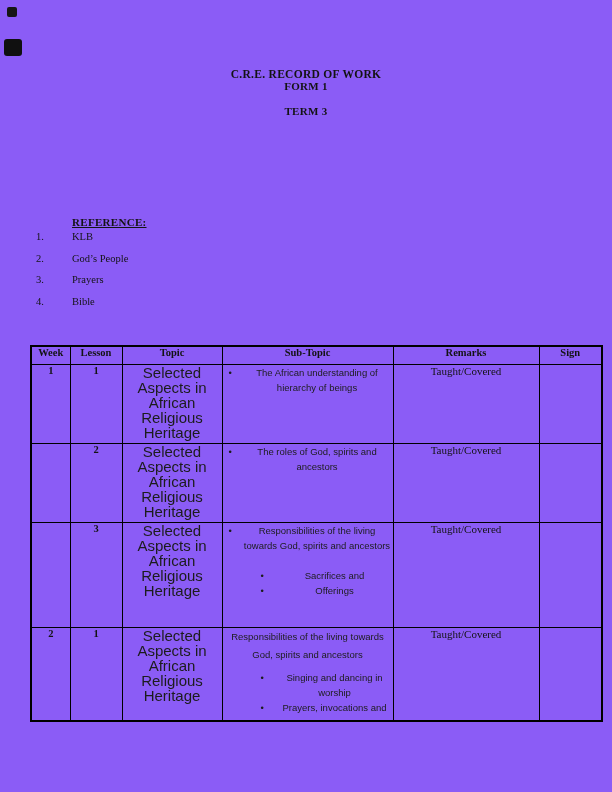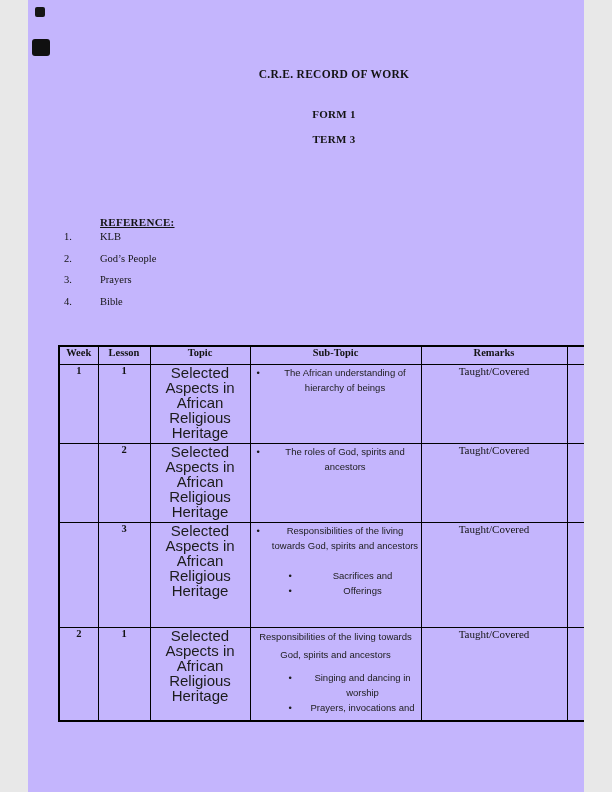--- a/index.html
+++ b/index.html
@@ -1,28 +1,28 @@
 <!DOCTYPE html>
 <html><head>
 <meta charset="utf-8">
 <style>
   html,body{margin:0;padding:0;background:#e8e8e8;}
   .doc{
-    position:relative;width:556px;height:792px;background:#c4b5fd;
+    position:relative;width:612px;height:792px;background:#8b5cf6;
     font-family:"Liberation Serif", serif;color:#131313;overflow:hidden;
     margin:0 auto;
   }
   
   .artifact1{position:absolute;left:7px;top:7px;width:10px;height:10px;background:#161616;border-radius:2px;}
   .artifact2{position:absolute;left:4px;top:39px;width:18px;height:17px;background:#101010;border-radius:3px;}
 
   
   .headings{position:absolute;left:0;top:68px;width:612px;text-align:center;}
   .h-title{font-size:11.5px;font-weight:bold;letter-spacing:.3px;}
-  .h-form{font-size:11px;font-weight:bold;margin-top:28px;letter-spacing:.3px;}
+  .h-form{font-size:11px;font-weight:bold;margin-top:0;letter-spacing:.3px;}
   .h-term{font-size:11px;font-weight:bold;margin-top:13px;letter-spacing:.3px;}
 
   
   .ref-head{
     position:absolute;left:72px;top:216px;font-size:11px;font-weight:bold;
     text-decoration:underline;letter-spacing:.3px;
   }
   .ref-list{position:absolute;left:36px;top:231px;width:300px;}
   .ref-item{height:21.5px;font-size:10.5px;display:flex;}
   .ref-num{width:36px;}

